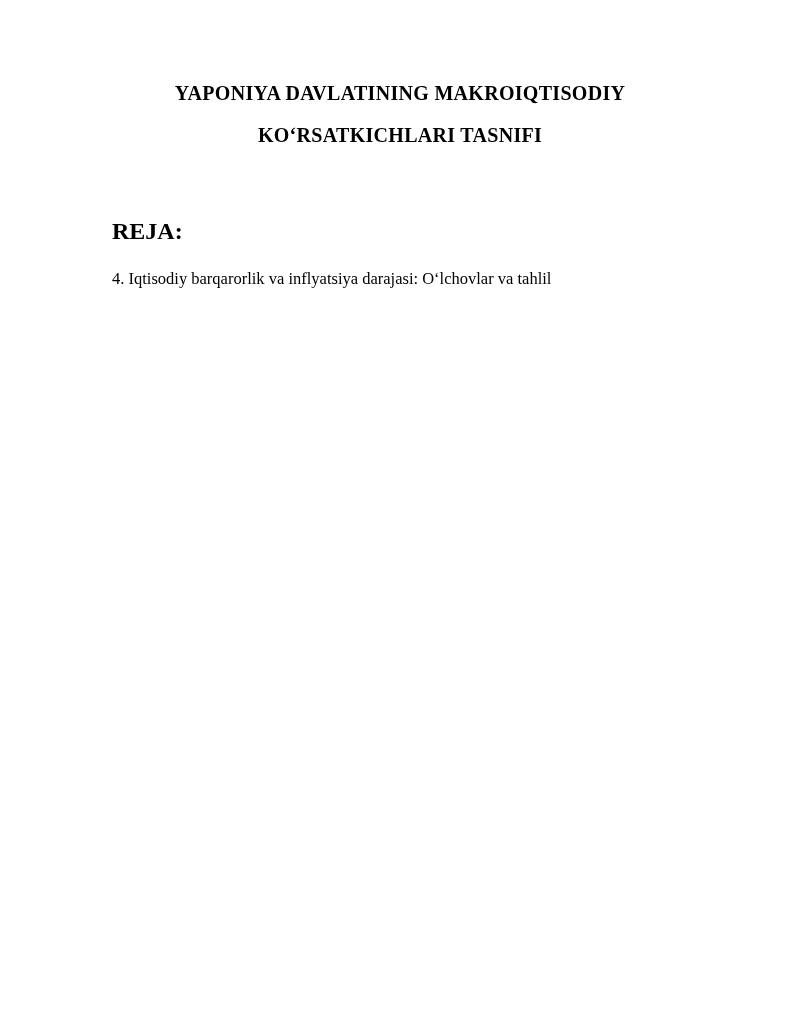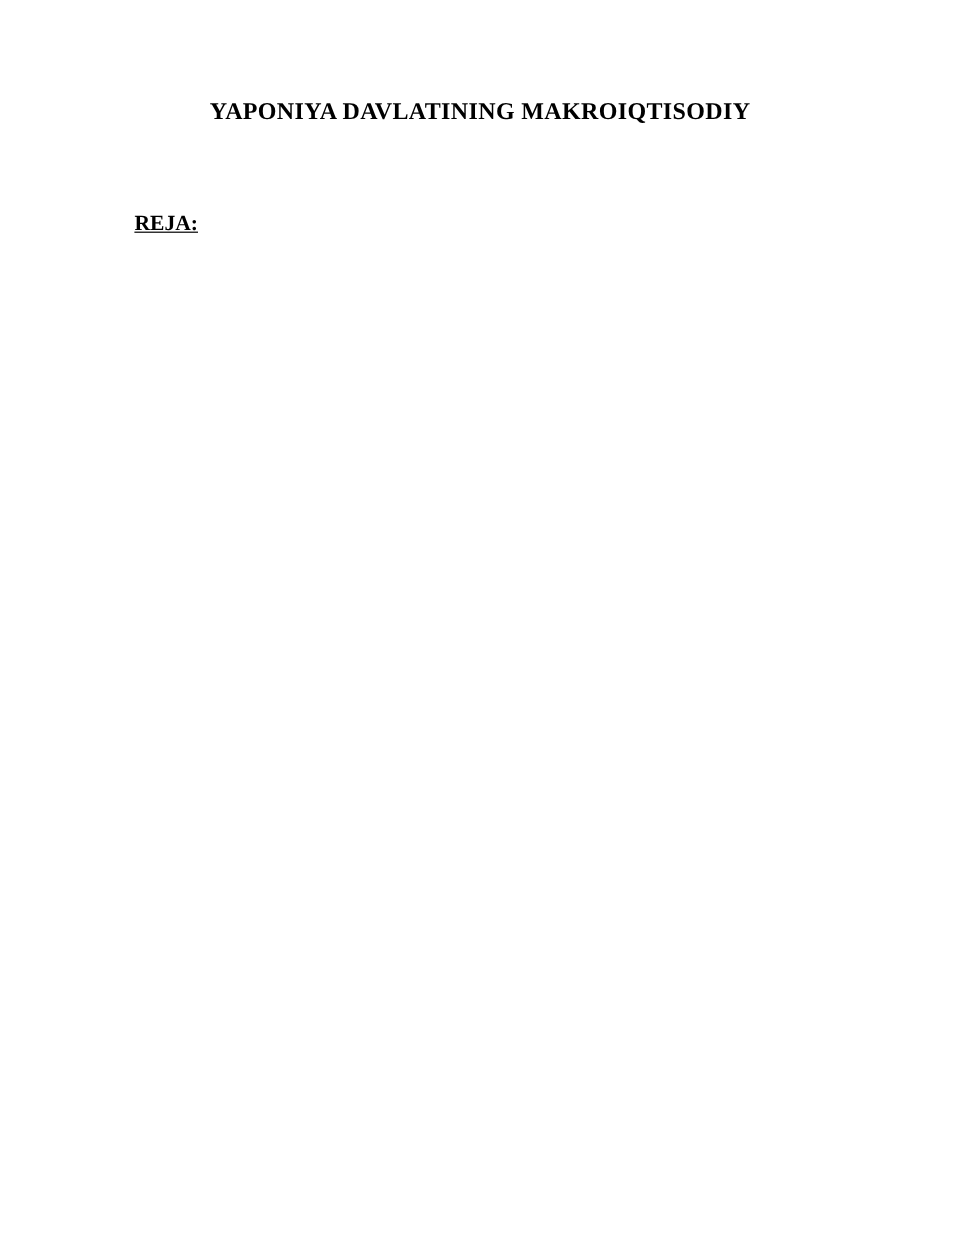--- a/index.html
+++ b/index.html
@@ -30,45 +30,46 @@
     display: block;
     line-height: 42px;
   }
   .doc-body {
     padding: 0 60px 0 112px;
     box-sizing: border-box;
   }
   .plan-heading {
     margin: 0;
     padding-top: 62px;
-    font-size: 18px;
+    font-size: 24px;
     font-weight: bold;
-    text-decoration: underline;
   }
   .plan-item {
     margin: 0;
     padding-top: 20px;
     font-size: 16.5px;
     line-height: 27px;
     max-width: 632px;
   }
 </style>
 </head>
 <body>
 
 <div class="page">
 
   <h1 class="doc-title">
     <span class="title-line">YAPONIYA DAVLATINING MAKROIQTISODIY</span>
+    <span class="title-line">KOʻRSATKICHLARI TASNIFI</span>
   </h1>
 
   <div class="doc-body">
 
     <p class="plan-heading">REJA:</p>
 
 
 
 
+    <p class="plan-item">4. Iqtisodiy barqarorlik va inflyatsiya darajasi: Oʻlchovlar va tahlil</p>
 
 
   </div>
 
 </div>
 
 </body></html>

